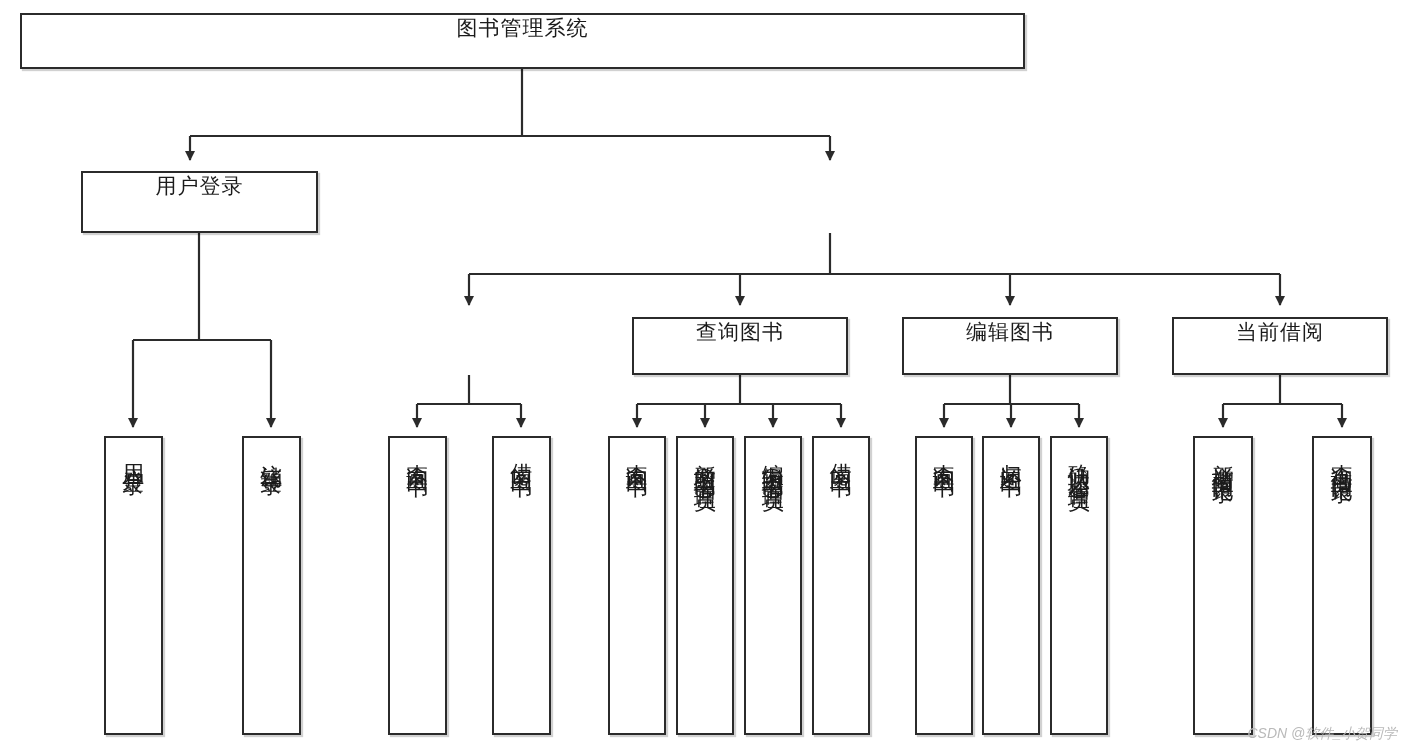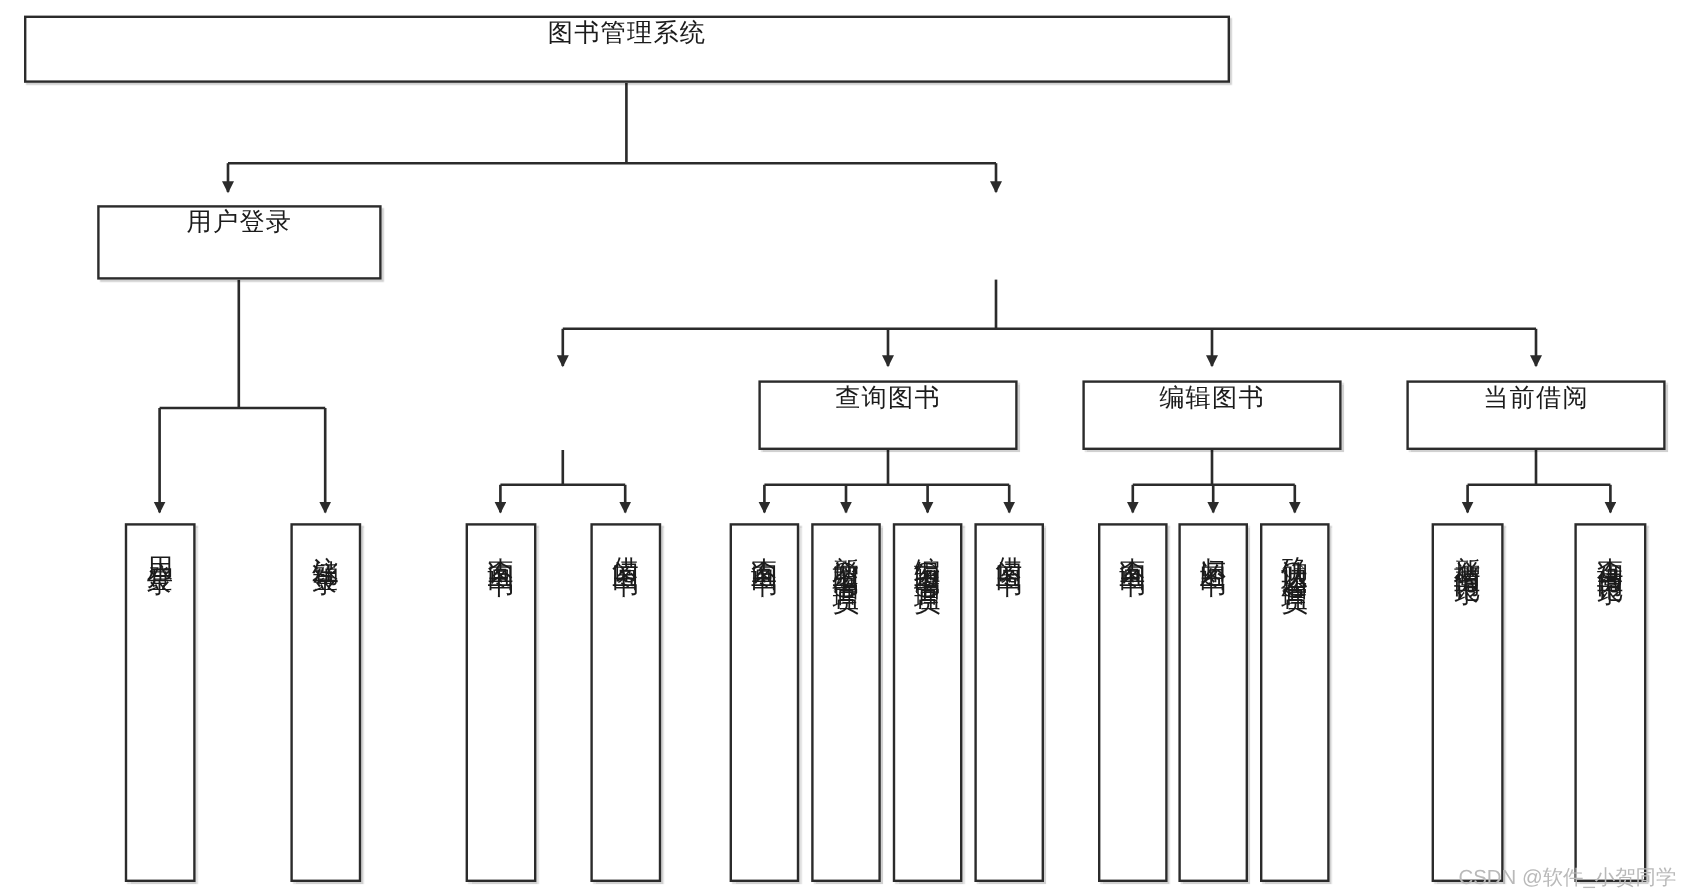--- a/index.html
+++ b/index.html
@@ -52,24 +52,25 @@
   .node.v .label {
     writing-mode: vertical-rl;
     text-orientation: upright;
     font-size: 22px;
     letter-spacing: 4px;
   }
   .watermark {
     position: absolute;
     right: 8px;
     bottom: 4px;
-    font-size: 17px;
+    font-size: 14px;
     color: #b9b9b9;
     white-space: nowrap;
     user-select: none;
+    font-style: italic;
   }
 </style>
 </head>
 <body>
 
 <div id="canvas">
 
   <svg id="wires" viewBox="0 0 1405 747">
     <defs>
       <marker id="arrow" markerWidth="12" markerHeight="12" refX="9" refY="5" orient="auto" markerUnits="userSpaceOnUse">

